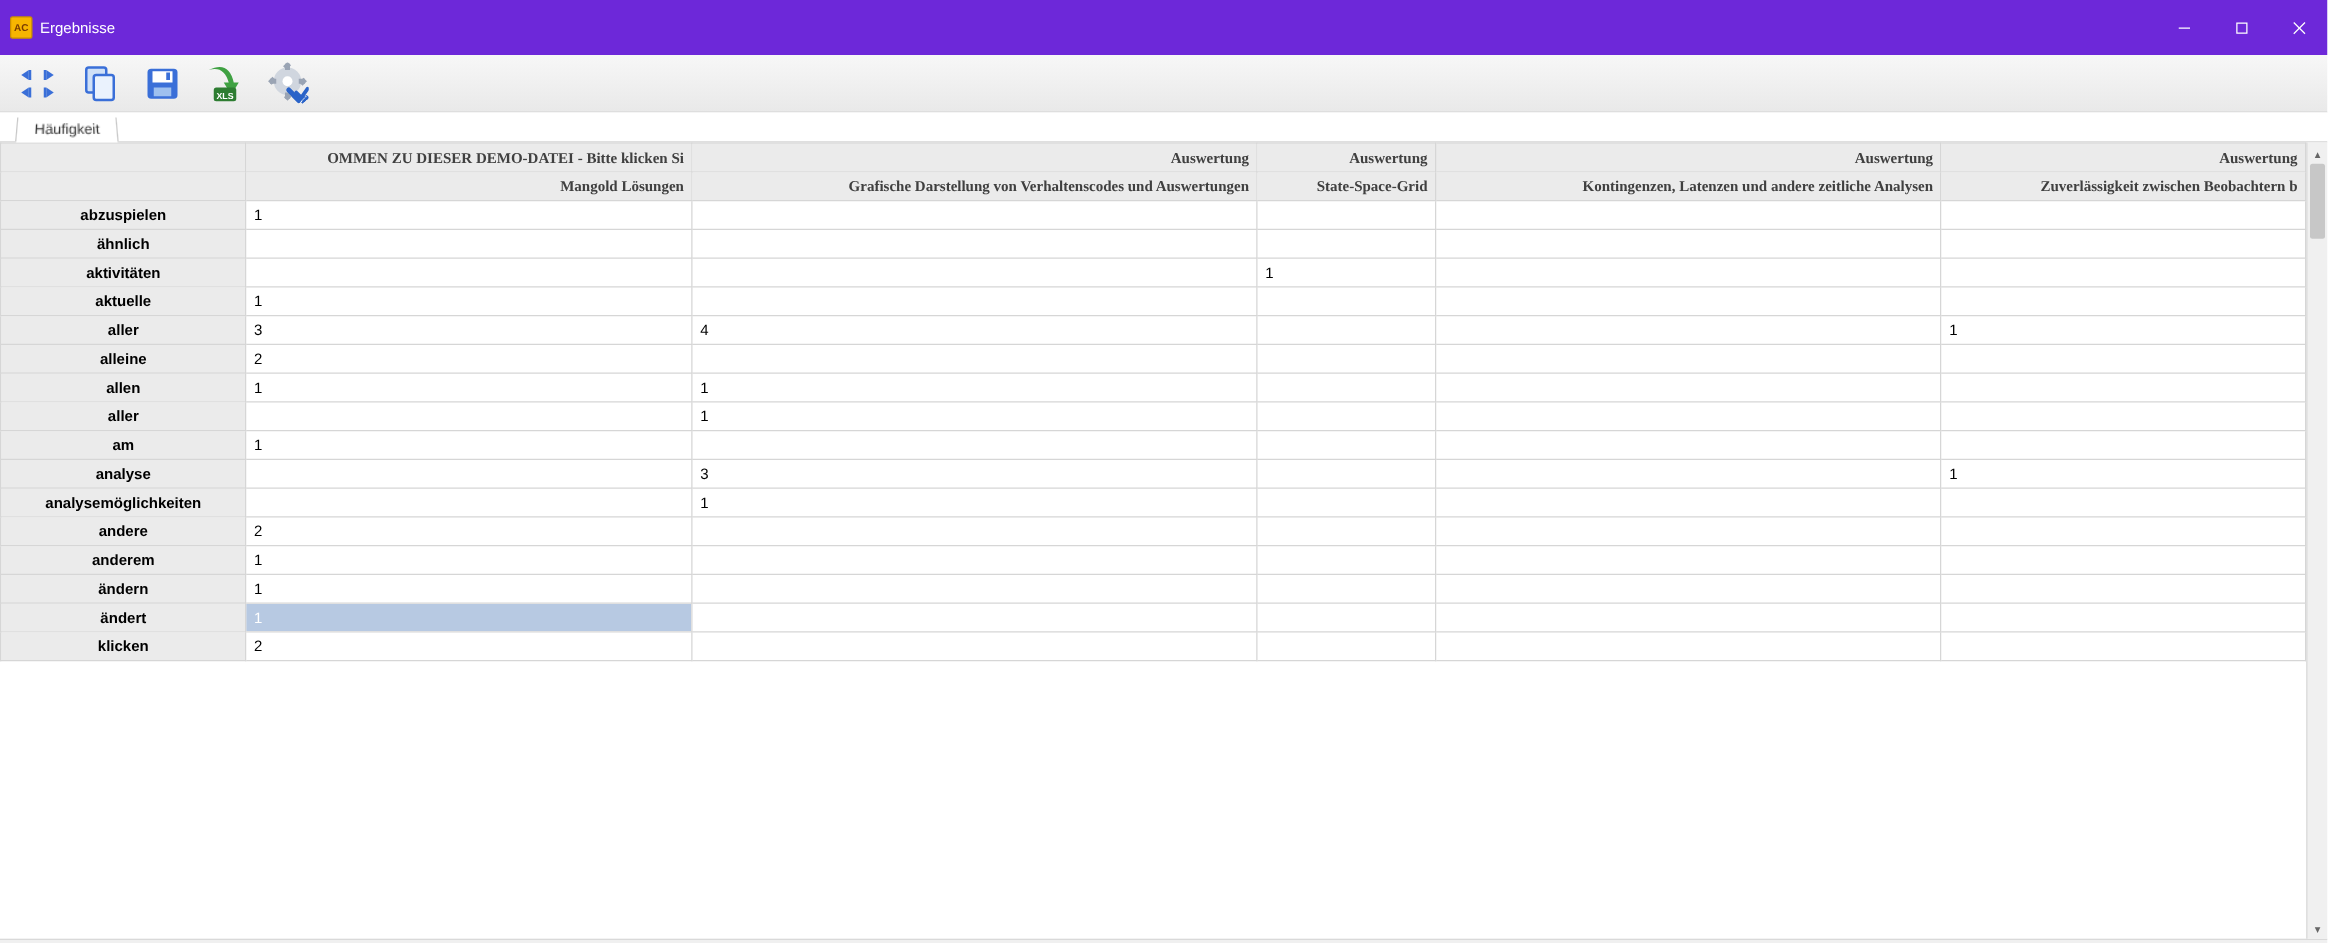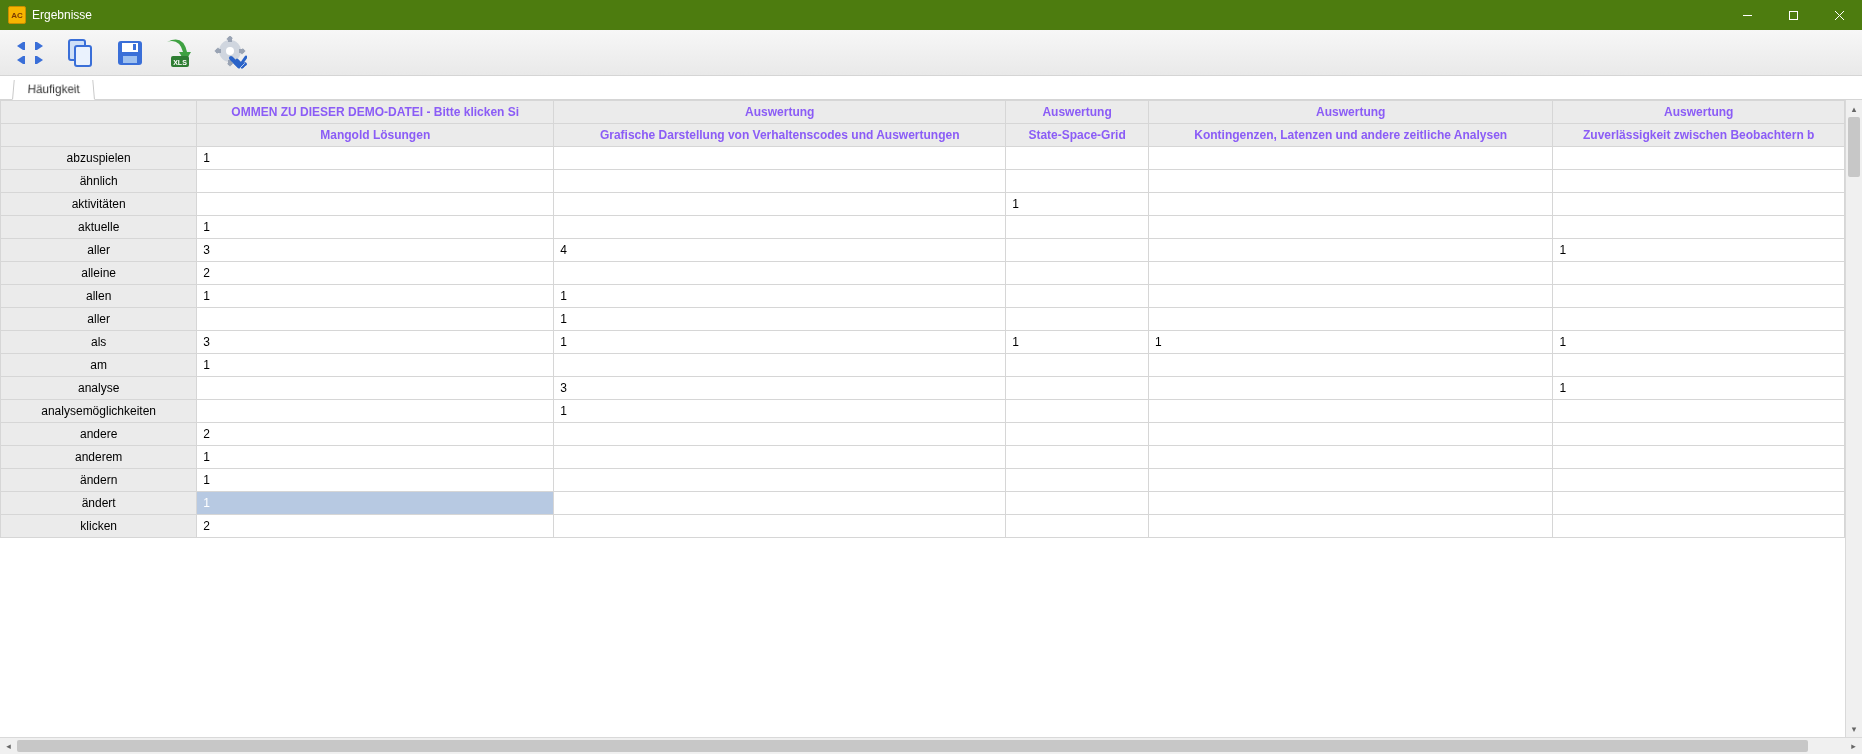--- a/index.html
+++ b/index.html
@@ -6,22 +6,22 @@
   html, body {
     margin: 0;
     padding: 0;
     font-family: "Segoe UI", Tahoma, Arial, sans-serif;
     font-size: 12px;
     background: #fff;
     overflow: hidden;
   }
   
   .titlebar {
-    height: 30px;
-    background: #4d7c0f;
+    height: 44px;
+    background: #6d28d9;
     color: #fff;
     display: flex;
     align-items: center;
     padding: 0 0 0 8px;
   }
   .titlebar .app-icon {
     width: 18px;
     height: 18px;
     background: #f7b500;
     border: 1px solid #c98e00;
@@ -161,30 +161,31 @@
     height: 23px;
     font-size: 12px;
     padding: 0 6px;
     overflow: hidden;
     text-overflow: clip;
     white-space: nowrap;
   }
   table.grid th {
     background: #ebebeb;
     font-weight: bold;
-    color: #8b5cf6;
-    text-align: center;
+    color: #404040;
+    text-align: right;
+    font-family: Liberation Serif, serif;
   }
   table.grid td {
     background: #fff;
     text-align: left;
   }
   table.grid td.rowhead {
     background: #ebebeb;
-    font-weight: normal;
+    font-weight: bold;
     text-align: center;
   }
   table.grid td.selected {
     background: #b7c9e2;
     color: #fff;
   }
   
   col.c0 { width: 165px; }
   col.c1 { width: 300px; }
   col.c2 { width: 380px; }
@@ -393,28 +394,20 @@
         </tr>
         <tr>
           <td class="rowhead">aller</td>
           <td></td>
           <td>1</td>
           <td></td>
           <td></td>
           <td></td>
         </tr>
         <tr>
-          <td class="rowhead">als</td>
-          <td>3</td>
-          <td>1</td>
-          <td>1</td>
-          <td>1</td>
-          <td>1</td>
-        </tr>
-        <tr>
           <td class="rowhead">am</td>
           <td>1</td>
           <td></td>
           <td></td>
           <td></td>
           <td></td>
         </tr>
         <tr>
           <td class="rowhead">analyse</td>
           <td></td>

